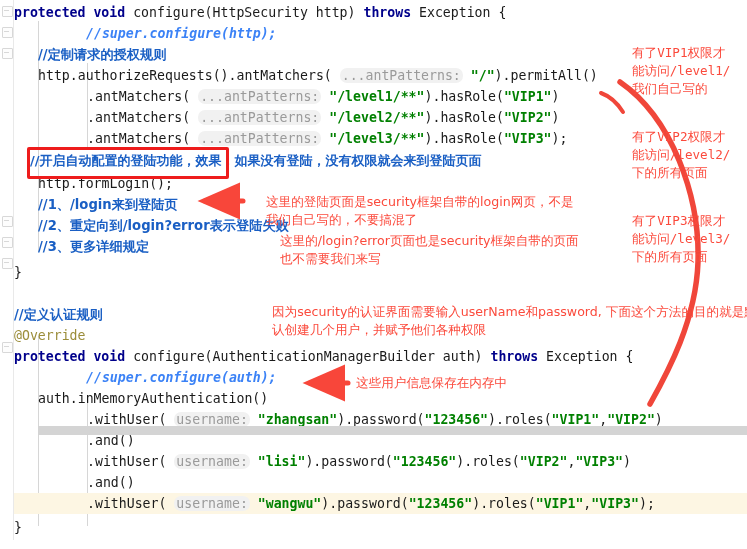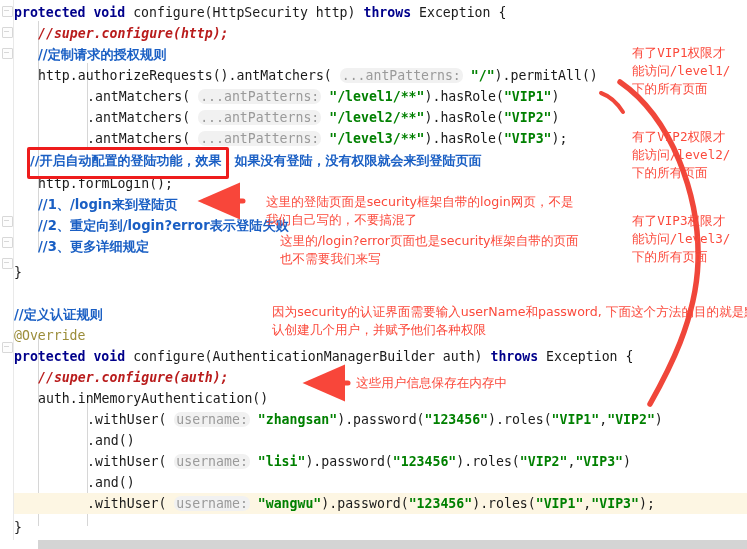--- a/index.html
+++ b/index.html
@@ -1,21 +1,21 @@
 <!DOCTYPE html>
 <html><head>
 <meta charset="utf-8">
 <style>
   html,body{margin:0;padding:0;background:#ffffff;}
   body{
     width:747px;height:549px;overflow:hidden;position:relative;
     font-family:"DejaVu Sans Mono","Liberation Mono",monospace;
   }
   #editor{
-    position:absolute;left:0;top:0;width:747px;height:549px;
+    position:absolute;left:0;top:0;width:747px;height:435px;
     background:#ffffff;
   }
   
   .gutter{
     position:absolute;left:0;top:0;width:14px;height:549px;
     background:#ffffff;
   }
   .fold{
     position:absolute;left:2px;width:9px;height:9px;
     border:1px solid #d8d8d8;border-radius:1px;background:#fdfdfd;
@@ -29,21 +29,21 @@
   
   .line{
     position:absolute;left:0;white-space:pre;
     font-family:"DejaVu Sans Mono","Liberation Mono",monospace;
     font-size:13.2px;line-height:21px;height:21px;
     color:#1a1a1a;
   }
   .hl{background:#fdf6e3;}
   .kw{color:#00008b;font-weight:bold;}
   .str{color:#008000;font-weight:bold;}
-  .cmt{color:#b91c1c;font-weight:bold;font-style:italic;}
+  .cmt{color:#3b82f6;font-weight:bold;font-style:italic;padding-left:48px;}
   .cmt-cn{color:#1a5fc4;font-weight:bold;font-style:normal;
     font-family:"DejaVu Sans","Liberation Sans",sans-serif;}
   .ann-param{color:#9a9a9a;background:#f1f1f1;border-radius:7px;padding:0 2px;}
   .over{color:#9b8d3a;}
   .plain{color:#1a1a1a;}
   
   .redbox{
     position:absolute;border:3px solid #ee1c1c;border-radius:2px;
     pointer-events:none;
   }
@@ -146,21 +146,21 @@
 
     <path d="M 601,93 C 612,97 618,104 623,112" stroke="#f0463a" stroke-width="4" fill="none" stroke-linecap="round"></path>
 
     <path d="M 243,201 L 205,201" stroke="#f8463a" stroke-width="5" fill="none" marker-end="url(#ah)" stroke-linecap="round"></path>
 
     <path d="M 348,383 L 310,383" stroke="#f8463a" stroke-width="5" fill="none" marker-end="url(#ah)" stroke-linecap="round"></path>
   </svg>
 
   <div class="note mono" style="left:632px;top:44px;">有了VIP1权限才
 能访问/level1/
-下的所有页面</div>
+我们自己写的</div>
   <div class="note mono" style="left:632px;top:128px;">有了VIP2权限才
 能访问/level2/
 下的所有页面</div>
   <div class="note mono" style="left:632px;top:212px;">有了VIP3权限才
 能访问/level3/
 下的所有页面</div>
   <div class="note" style="left:266px;top:193px;">这里的登陆页面是security框架自带的login网页，不是
 我们自己写的，不要搞混了</div>
   <div class="note" style="left:280px;top:232px;">这里的/login?error页面也是security框架自带的页面
 也不需要我们来写</div>

